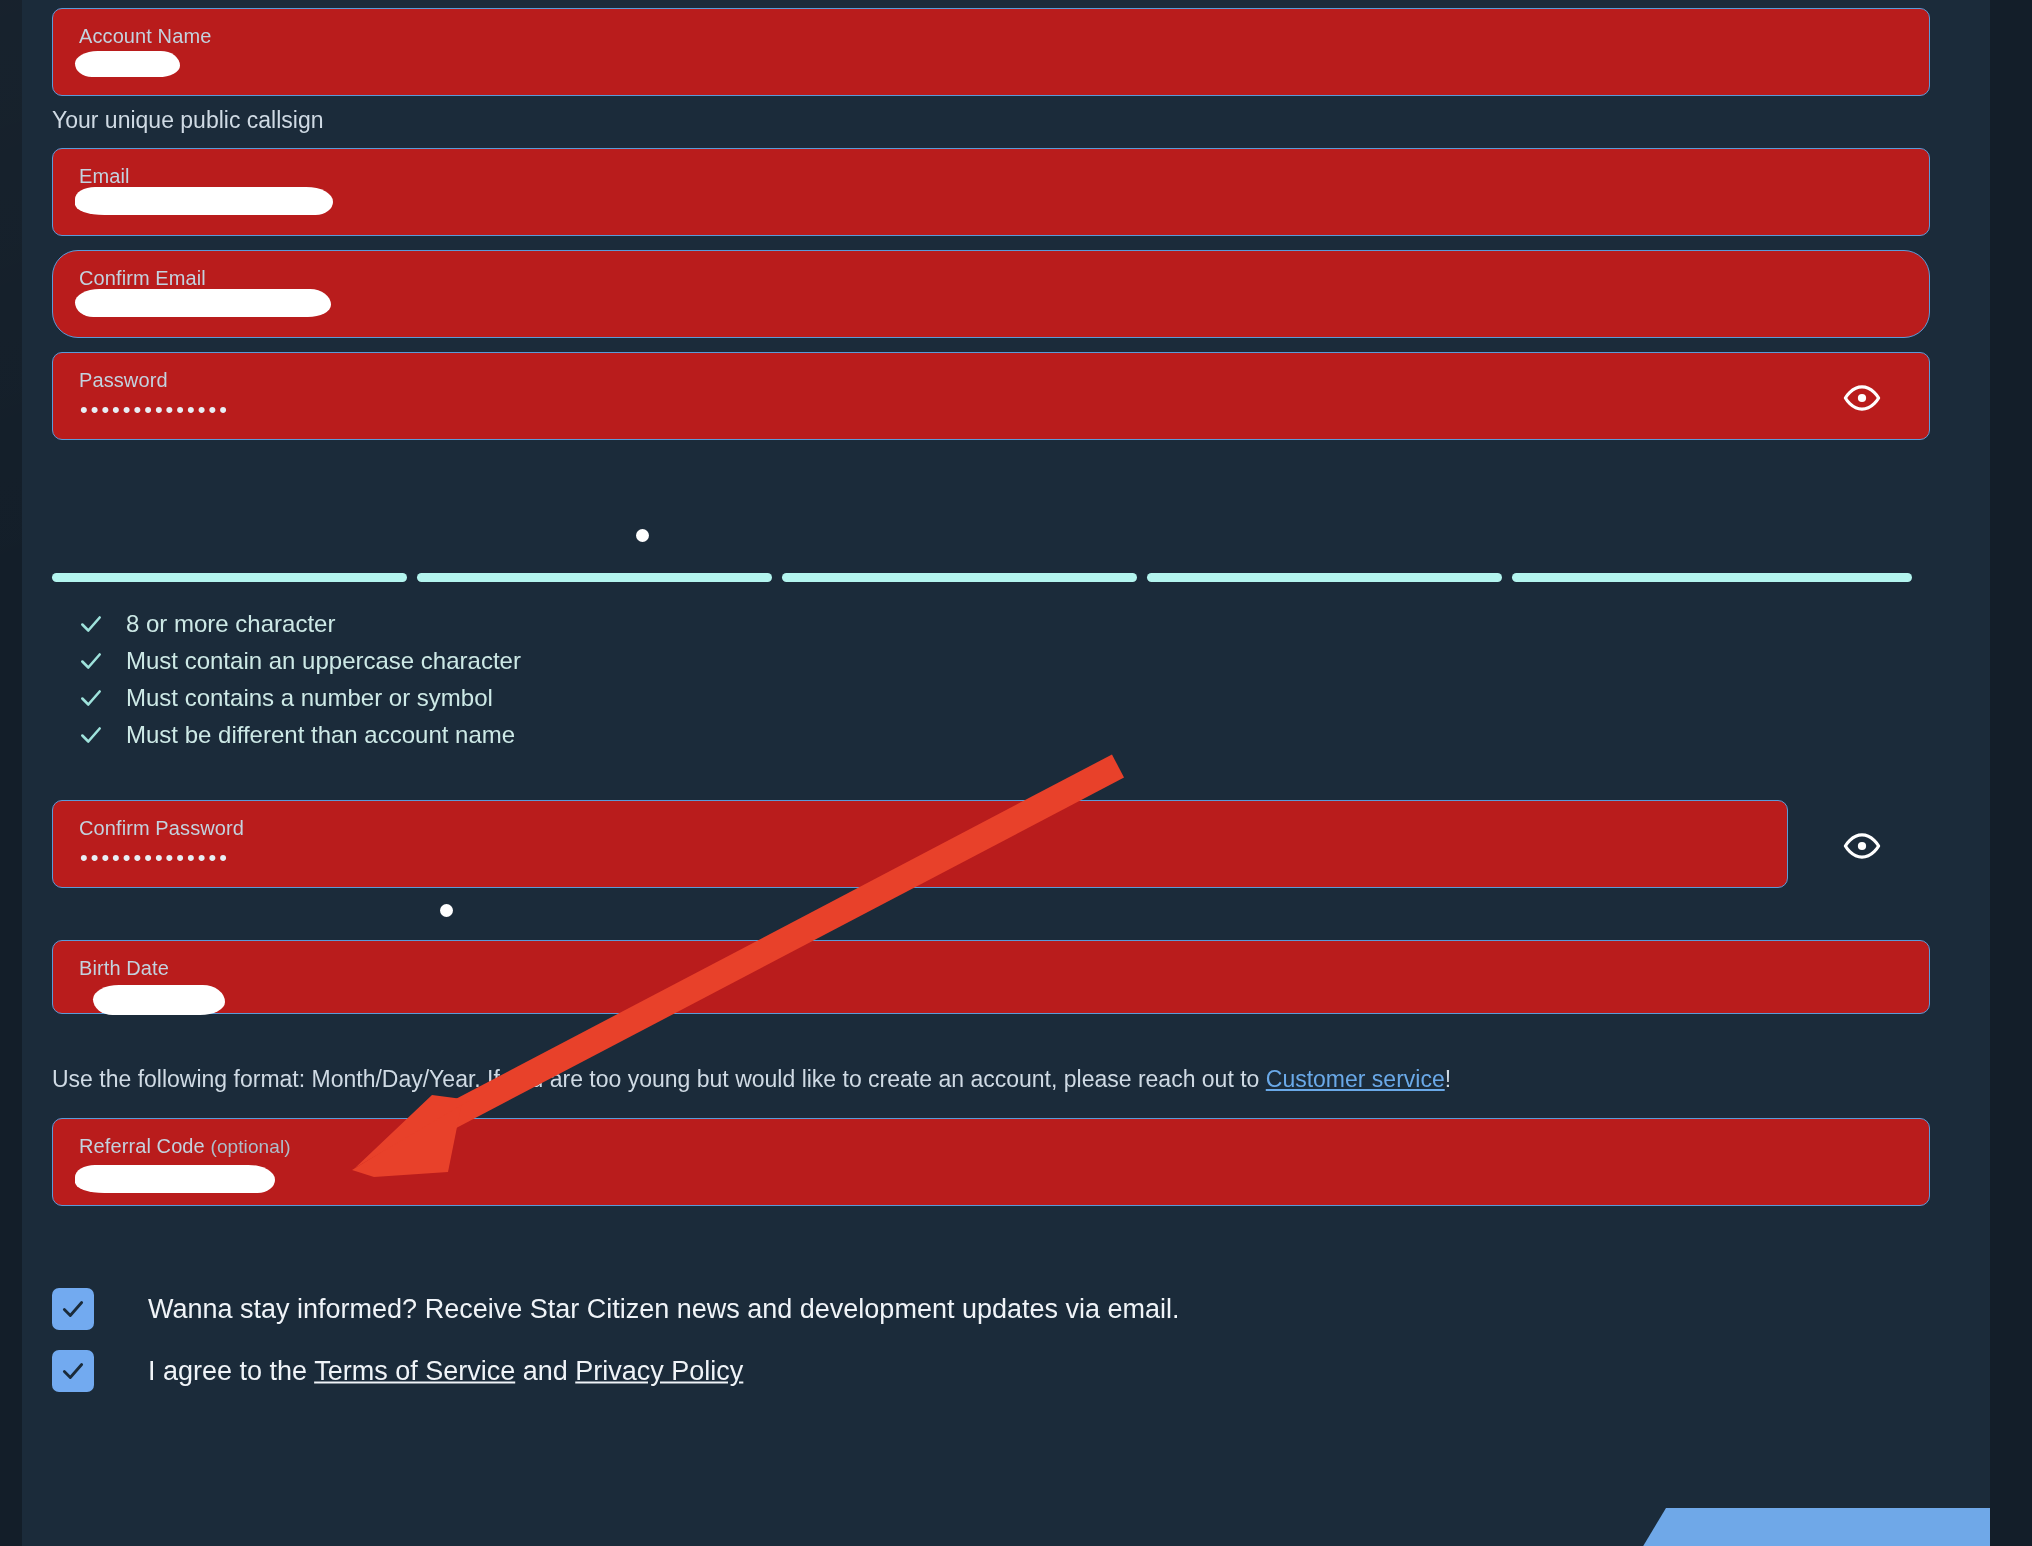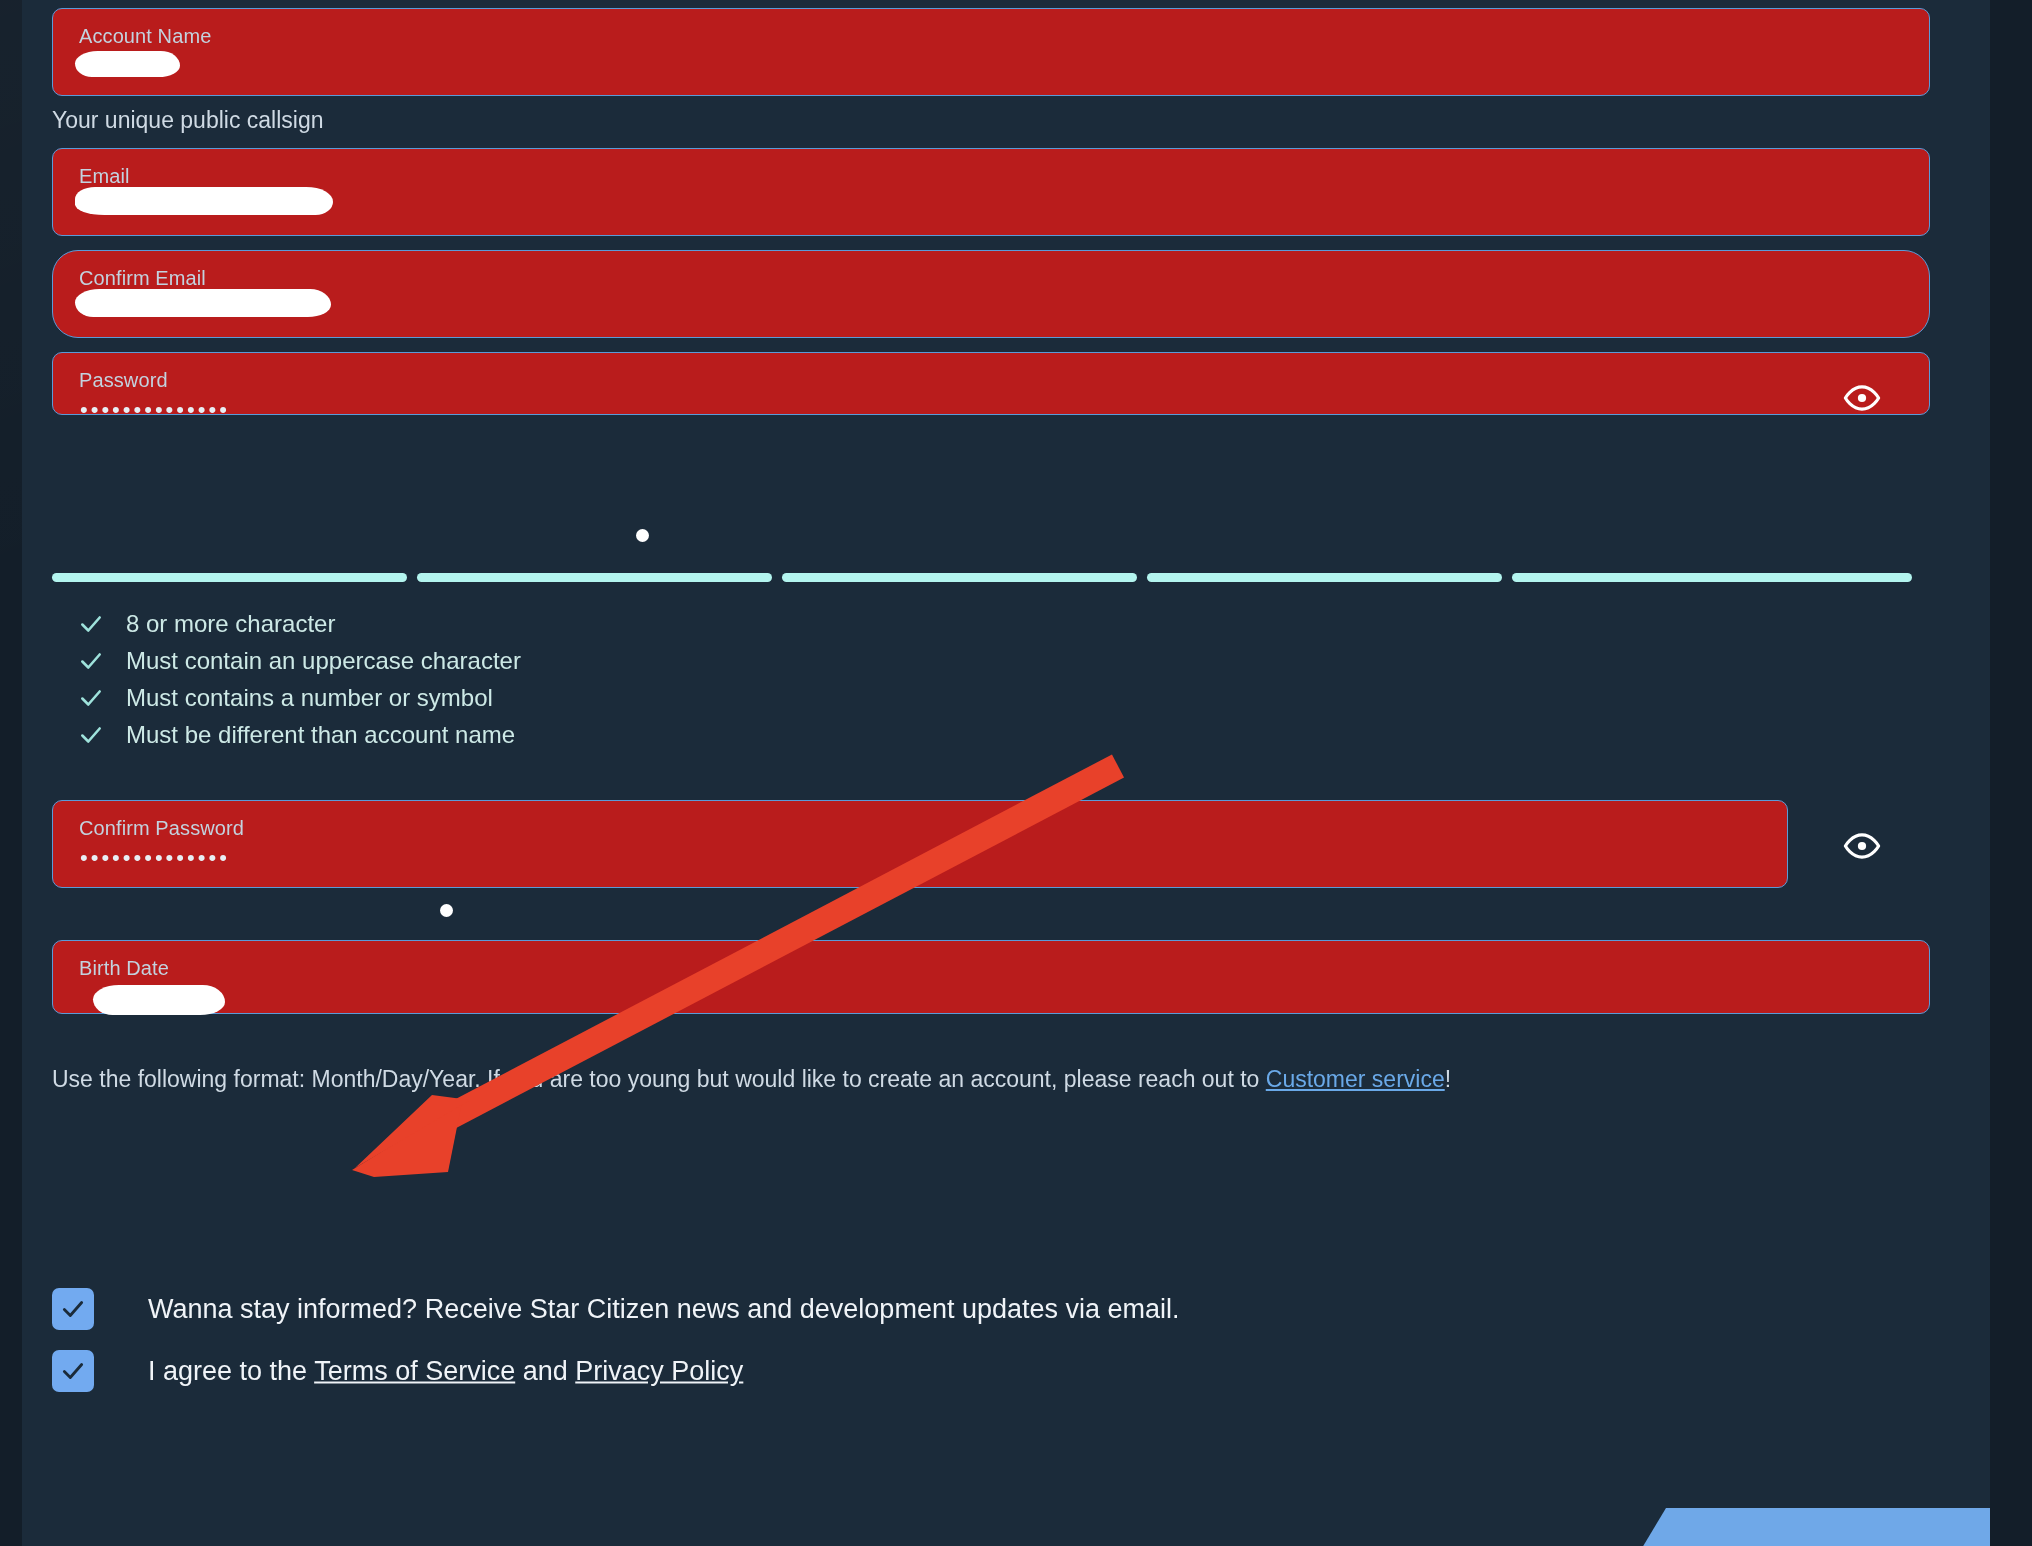--- a/index.html
+++ b/index.html
@@ -194,21 +194,21 @@
       <div class="field-value" style="top:50px;"></div>
       <div class="redact r2" style="left:22px; top:38px; width:258px; height:28px;"></div>
     </div>
 
     <div class="field" style="left:30px; top:250px; width:1878px; height:88px;border-radius:26px;">
       <div class="field-label">Confirm Email</div>
       <div class="field-value" style="top:50px;"></div>
       <div class="redact r1" style="left:22px; top:38px; width:256px; height:28px;"></div>
     </div>
 
-    <div class="field" style="left:30px; top:352px; width:1878px; height:63px;">
+    <div class="field" style="left:30px; top:352px; width:1878px; height:88px;">
       <div class="field-label">Password</div>
       <div class="dots" style="top:46px;">••••••••••••••</div>
       <div class="eye" style="left:1790px; top:26px;">
         <svg width="38" height="38" viewBox="0 0 24 24" fill="none" stroke="#ffffff" stroke-width="2" stroke-linecap="round" stroke-linejoin="round">
           <path d="M1.5 12s4-7 10.5-7 10.5 7 10.5 7-4 7-10.5 7S1.5 12 1.5 12z"></path>
           <circle cx="12" cy="12" r="2.6" fill="#ffffff" stroke="none"></circle>
         </svg>
       </div>
     </div>
 
@@ -268,20 +268,28 @@
     <div class="field" style="left:30px; top:940px; width:1878px; height:74px;">
       <div class="field-label">Birth Date</div>
       <div class="field-value" style="top:50px;"></div>
       <div class="redact r1" style="left:40px; top:44px; width:132px; height:30px;"></div>
     </div>
 
     <div class="helper" style="left:30px; top:1066px;">
       <span>Use the following format: Month/Day/Year. If you are too young but would like to create an account, please reach out to </span><a href="#" class="link">Customer service</a><span>!</span>
     </div>
 
+    <div class="field" style="left:30px; top:1118px; width:1878px; height:88px;">
+      <div class="field-label">
+        <span>Referral Code</span>
+        <span class="opt">(optional)</span>
+      </div>
+      <div class="field-value" style="top:50px;"></div>
+      <div class="redact r2" style="left:22px; top:46px; width:200px; height:28px;"></div>
+    </div>
 
 
     <div class="cbrow" style="left:30px; top:1288px; width:1300px; height:42px;">
       <span class="cbox">
         <svg width="28" height="26" viewBox="0 0 24 24" fill="none" stroke="#1b2b3a" stroke-width="2.6" stroke-linecap="round" stroke-linejoin="round">
           <polyline points="4,12.5 9.5,18 20,6"></polyline>
         </svg>
       </span>
       <span class="cbtext">Wanna stay informed? Receive Star Citizen news and development updates via email.</span>
     </div>

